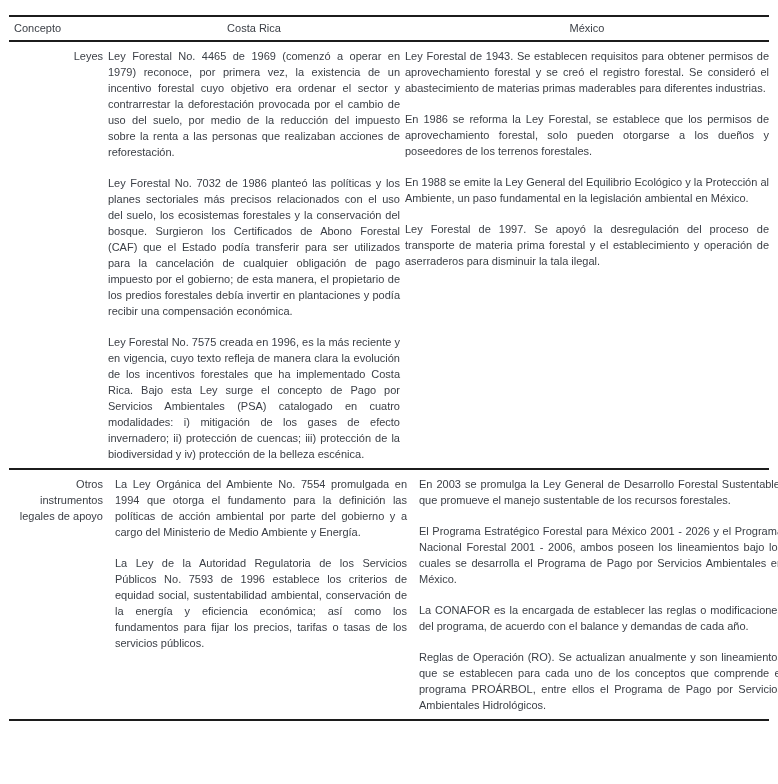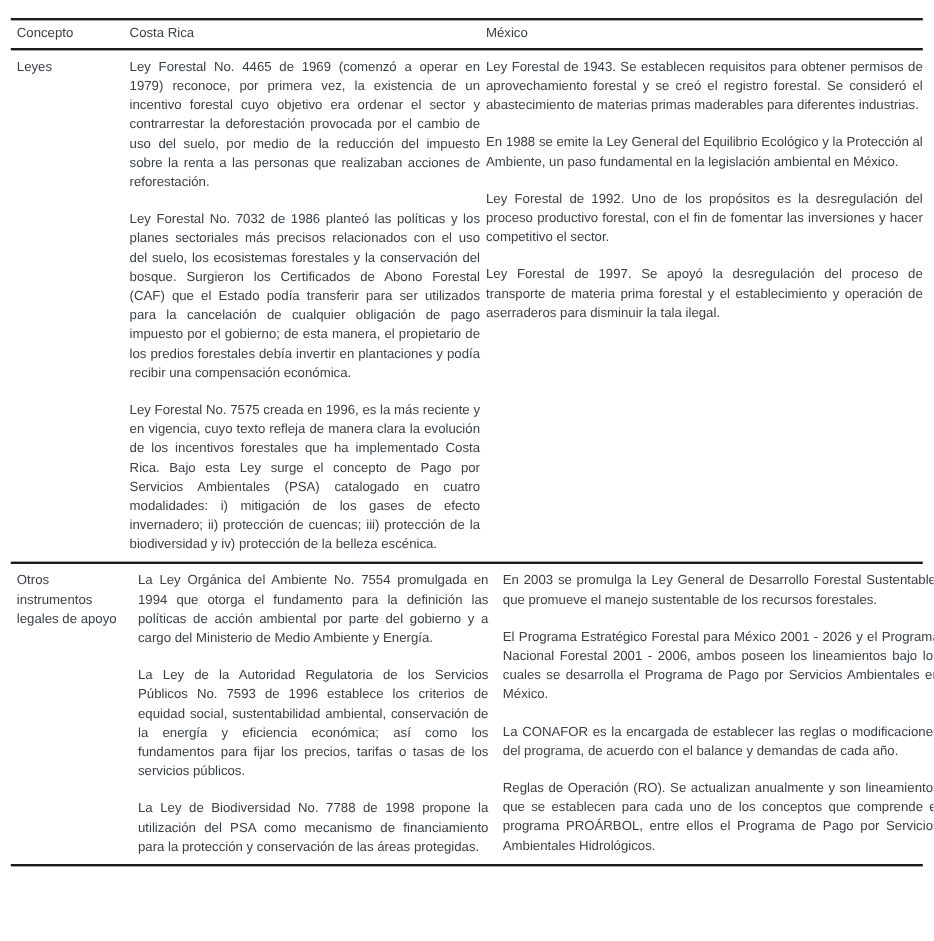--- a/index.html
+++ b/index.html
@@ -41,23 +41,24 @@
   .doc-bottom-rule {
     border-top: 2px solid #1c1c1c;
     height: 0;
   }
   .cell {
     font-size: 11px;
     line-height: 16px;
   }
   .concept-cell {
     padding-left: 5px;
-    text-align: left;
+    text-align: right;
   }
   .header .cell {
+    text-align: center;
   }
   .header .concept-cell {
     text-align: left;
   }
   .text-cell {
     text-align: justify;
   }
   .text-cell p {
     margin: 0 0 15px 0;
   }
@@ -78,32 +79,31 @@
 
   <div class="row body">
     <div class="cell concept-cell">Leyes</div>
     <div class="cell text-cell">
         <p>Ley Forestal No. 4465 de 1969 (comenzó a operar en 1979) reconoce, por primera vez, la existencia de un incentivo forestal cuyo objetivo era ordenar el sector y contrarrestar la deforestación provocada por el cambio de uso del suelo, por medio de la reducción del impuesto sobre la renta a las personas que realizaban acciones de reforestación.</p>
         <p>Ley Forestal No. 7032 de 1986 planteó las políticas y los planes sectoriales más precisos relacionados con el uso del suelo, los ecosistemas forestales y la conservación del bosque. Surgieron los Certificados de Abono Forestal (CAF) que el Estado podía transferir para ser utilizados para la cancelación de cualquier obligación de pago impuesto por el gobierno; de esta manera, el propietario de los predios forestales debía invertir en plantaciones y podía recibir una compensación económica.</p>
         <p>Ley Forestal No. 7575 creada en 1996, es la más reciente y en vigencia, cuyo texto refleja de manera clara la evolución de los incentivos forestales que ha implementado Costa Rica. Bajo esta Ley surge el concepto de Pago por Servicios Ambientales (PSA) catalogado en cuatro modalidades: i) mitigación de los gases de efecto invernadero; ii) protección de cuencas; iii) protección de la biodiversidad y iv) protección de la belleza escénica.</p>
       </div>
     <div class="cell text-cell">
         <p>Ley Forestal de 1943. Se establecen requisitos para obtener permisos de aprovechamiento forestal y se creó el registro forestal. Se consideró el abastecimiento de materias primas maderables para diferentes industrias.</p>
+        <p>En 1986 se reforma la Ley Forestal, se establece que los permisos de aprovechamiento forestal, solo pueden otorgarse a los dueños y poseedores de los terrenos forestales.</p>
         <p>En 1988 se emite la Ley General del Equilibrio Ecológico y la Protección al Ambiente, un paso fundamental en la legislación ambiental en México.</p>
-        <p>Ley Forestal de 1992. Uno de los propósitos es la desregulación del proceso productivo forestal, con el fin de fomentar las inversiones y hacer competitivo el sector.</p>
         <p>Ley Forestal de 1997. Se apoyó la desregulación del proceso de transporte de materia prima forestal y el establecimiento y operación de aserraderos para disminuir la tala ilegal.</p>
       </div>
   </div>
 
   <div class="row body">
     <div class="cell concept-cell">Otros instrumentos legales de apoyo</div>
     <div class="cell text-cell">
         <p>La Ley Orgánica del Ambiente No. 7554 promulgada en 1994 que otorga el fundamento para la definición las políticas de acción ambiental por parte del gobierno y a cargo del Ministerio de Medio Ambiente y Energía.</p>
         <p>La Ley de la Autoridad Regulatoria de los Servicios Públicos No. 7593 de 1996 establece los criterios de equidad social, sustentabilidad ambiental, conservación de la energía y eficiencia económica; así como los fundamentos para fijar los precios, tarifas o tasas de los servicios públicos.</p>
-        <p>La Ley de Biodiversidad No. 7788 de 1998 propone la utilización del PSA como mecanismo de financiamiento para la protección y conservación de las áreas protegidas.</p>
       </div>
     <div class="cell text-cell">
         <p>En 2003 se promulga la Ley General de Desarrollo Forestal Sustentable, que promueve el manejo sustentable de los recursos forestales.</p>
         <p>El Programa Estratégico Forestal para México 2001 - 2026 y el Programa Nacional Forestal 2001 - 2006, ambos poseen los lineamientos bajo los cuales se desarrolla el Programa de Pago por Servicios Ambientales en México.</p>
         <p>La CONAFOR es la encargada de establecer las reglas o modificaciones del programa, de acuerdo con el balance y demandas de cada año.</p>
         <p>Reglas de Operación (RO). Se actualizan anualmente y son lineamientos que se establecen para cada uno de los conceptos que comprende el programa PROÁRBOL, entre ellos el Programa de Pago por Servicios Ambientales Hidrológicos.</p>
       </div>
   </div>
 
   <div class="doc-bottom-rule"></div>

